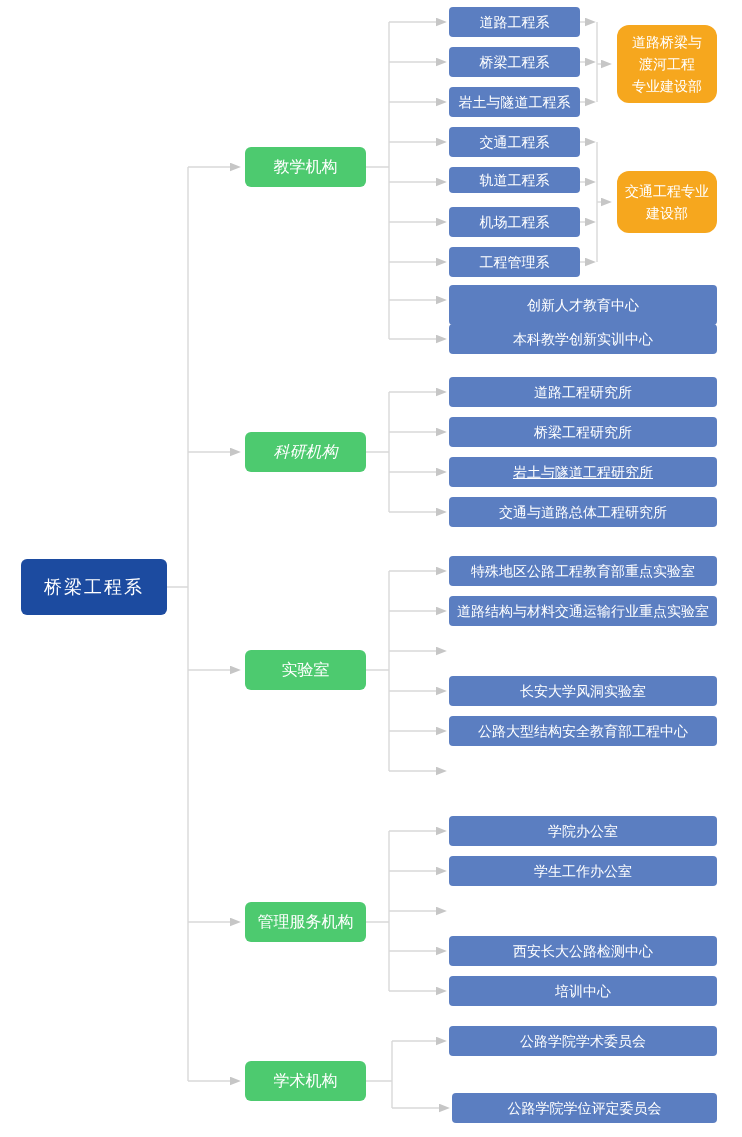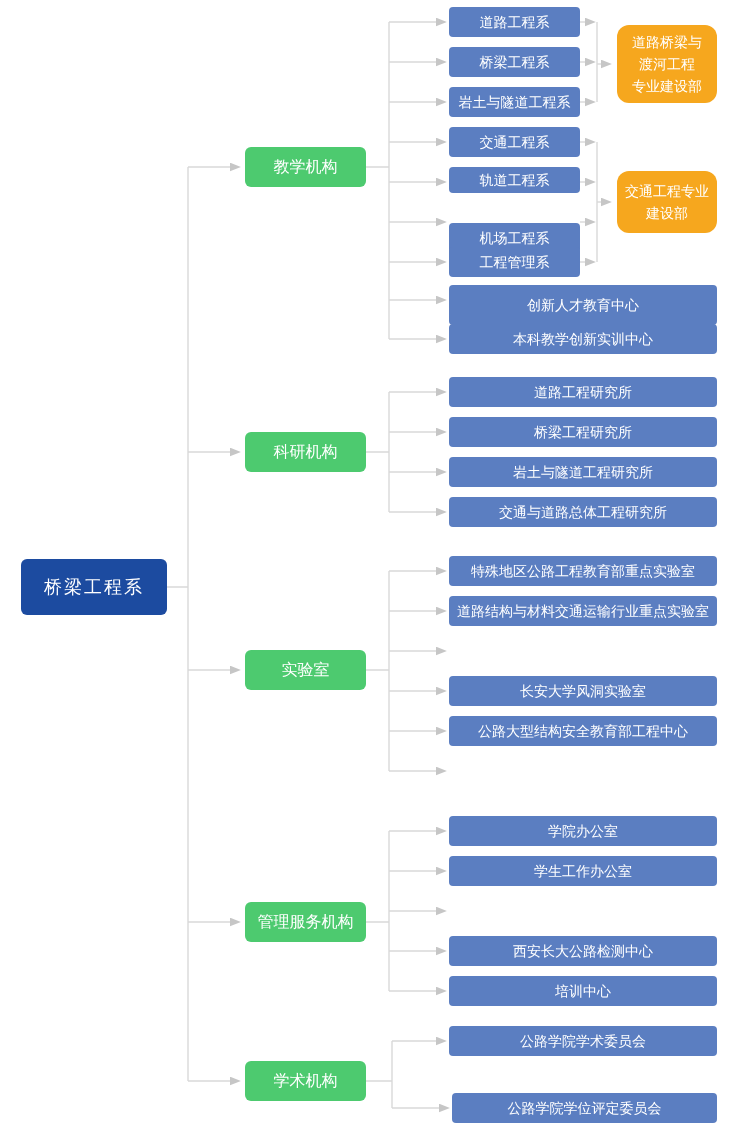--- a/index.html
+++ b/index.html
@@ -90,48 +90,48 @@
     <line x1="580" y1="142" x2="586" y2="142" marker-end="url(#arrowhead)"></line>
     <line x1="580" y1="182" x2="586" y2="182" marker-end="url(#arrowhead)"></line>
     <line x1="580" y1="222" x2="586" y2="222" marker-end="url(#arrowhead)"></line>
     <line x1="580" y1="262" x2="586" y2="262" marker-end="url(#arrowhead)"></line>
     <line x1="597" y1="202" x2="602" y2="202" marker-end="url(#arrowhead)"></line>
   </svg>
 
   <div class="node root" style="left:21px;top:559px;width:146px;height:56px;">桥梁工程系</div>
 
   <div class="node cat" style="left:245px;top:147px;width:121px;height:40px;">教学机构</div>
-  <div class="node cat" style="left:245px;top:432px;width:121px;height:40px;">科研机构</div>
+  <div class="node cat" style="left:245px;top:432px;width:121px;height:40px;font-style:italic;">科研机构</div>
   <div class="node cat" style="left:245px;top:650px;width:121px;height:40px;">实验室</div>
   <div class="node cat" style="left:245px;top:902px;width:121px;height:40px;">管理服务机构</div>
   <div class="node cat" style="left:245px;top:1061px;width:121px;height:40px;">学术机构</div>
 
   <div class="node item" style="left:449px;top:7px;width:131px;height:30px;">道路工程系</div>
   <div class="node item" style="left:449px;top:47px;width:131px;height:30px;">桥梁工程系</div>
   <div class="node item" style="left:449px;top:87px;width:131px;height:30px;">岩土与隧道工程系</div>
   <div class="node item" style="left:449px;top:127px;width:131px;height:30px;">交通工程系</div>
   <div class="node item" style="left:449px;top:167px;width:131px;height:26px;">轨道工程系</div>
-  <div class="node item" style="left:449px;top:223px;width:131px;height:30px;">机场工程系</div>
+  <div class="node item" style="left:449px;top:207px;width:131px;height:30px;">机场工程系</div>
   <div class="node item" style="left:449px;top:247px;width:131px;height:30px;">工程管理系</div>
   <div class="node item" style="left:449px;top:285px;width:268px;height:40px;">创新人才教育中心</div>
   <div class="node item" style="left:449px;top:324px;width:268px;height:30px;">本科教学创新实训中心</div>
 
   <div class="node orange" style="left:617px;top:25px;width:100px;height:78px;">
     <div>道路桥梁与</div>
     <div>渡河工程</div>
     <div>专业建设部</div>
   </div>
   <div class="node orange" style="left:617px;top:171px;width:100px;height:62px;">
     <div>交通工程专业</div>
     <div>建设部</div>
   </div>
 
   <div class="node item" style="left:449px;top:377px;width:268px;height:30px;">道路工程研究所</div>
   <div class="node item" style="left:449px;top:417px;width:268px;height:30px;">桥梁工程研究所</div>
-  <div class="node item" style="left:449px;top:457px;width:268px;height:30px;">岩土与隧道工程研究所</div>
+  <div class="node item" style="left:449px;top:457px;width:268px;height:30px;text-decoration:underline;">岩土与隧道工程研究所</div>
   <div class="node item" style="left:449px;top:497px;width:268px;height:30px;">交通与道路总体工程研究所</div>
 
   <div class="node item" style="left:449px;top:556px;width:268px;height:30px;">特殊地区公路工程教育部重点实验室</div>
   <div class="node item" style="left:449px;top:596px;width:268px;height:30px;">道路结构与材料交通运输行业重点实验室</div>
   <div class="node item" style="left:449px;top:676px;width:268px;height:30px;">长安大学风洞实验室</div>
   <div class="node item" style="left:449px;top:716px;width:268px;height:30px;">公路大型结构安全教育部工程中心</div>
 
   <div class="node item" style="left:449px;top:816px;width:268px;height:30px;">学院办公室</div>
   <div class="node item" style="left:449px;top:856px;width:268px;height:30px;">学生工作办公室</div>
   <div class="node item" style="left:449px;top:936px;width:268px;height:30px;">西安长大公路检测中心</div>

